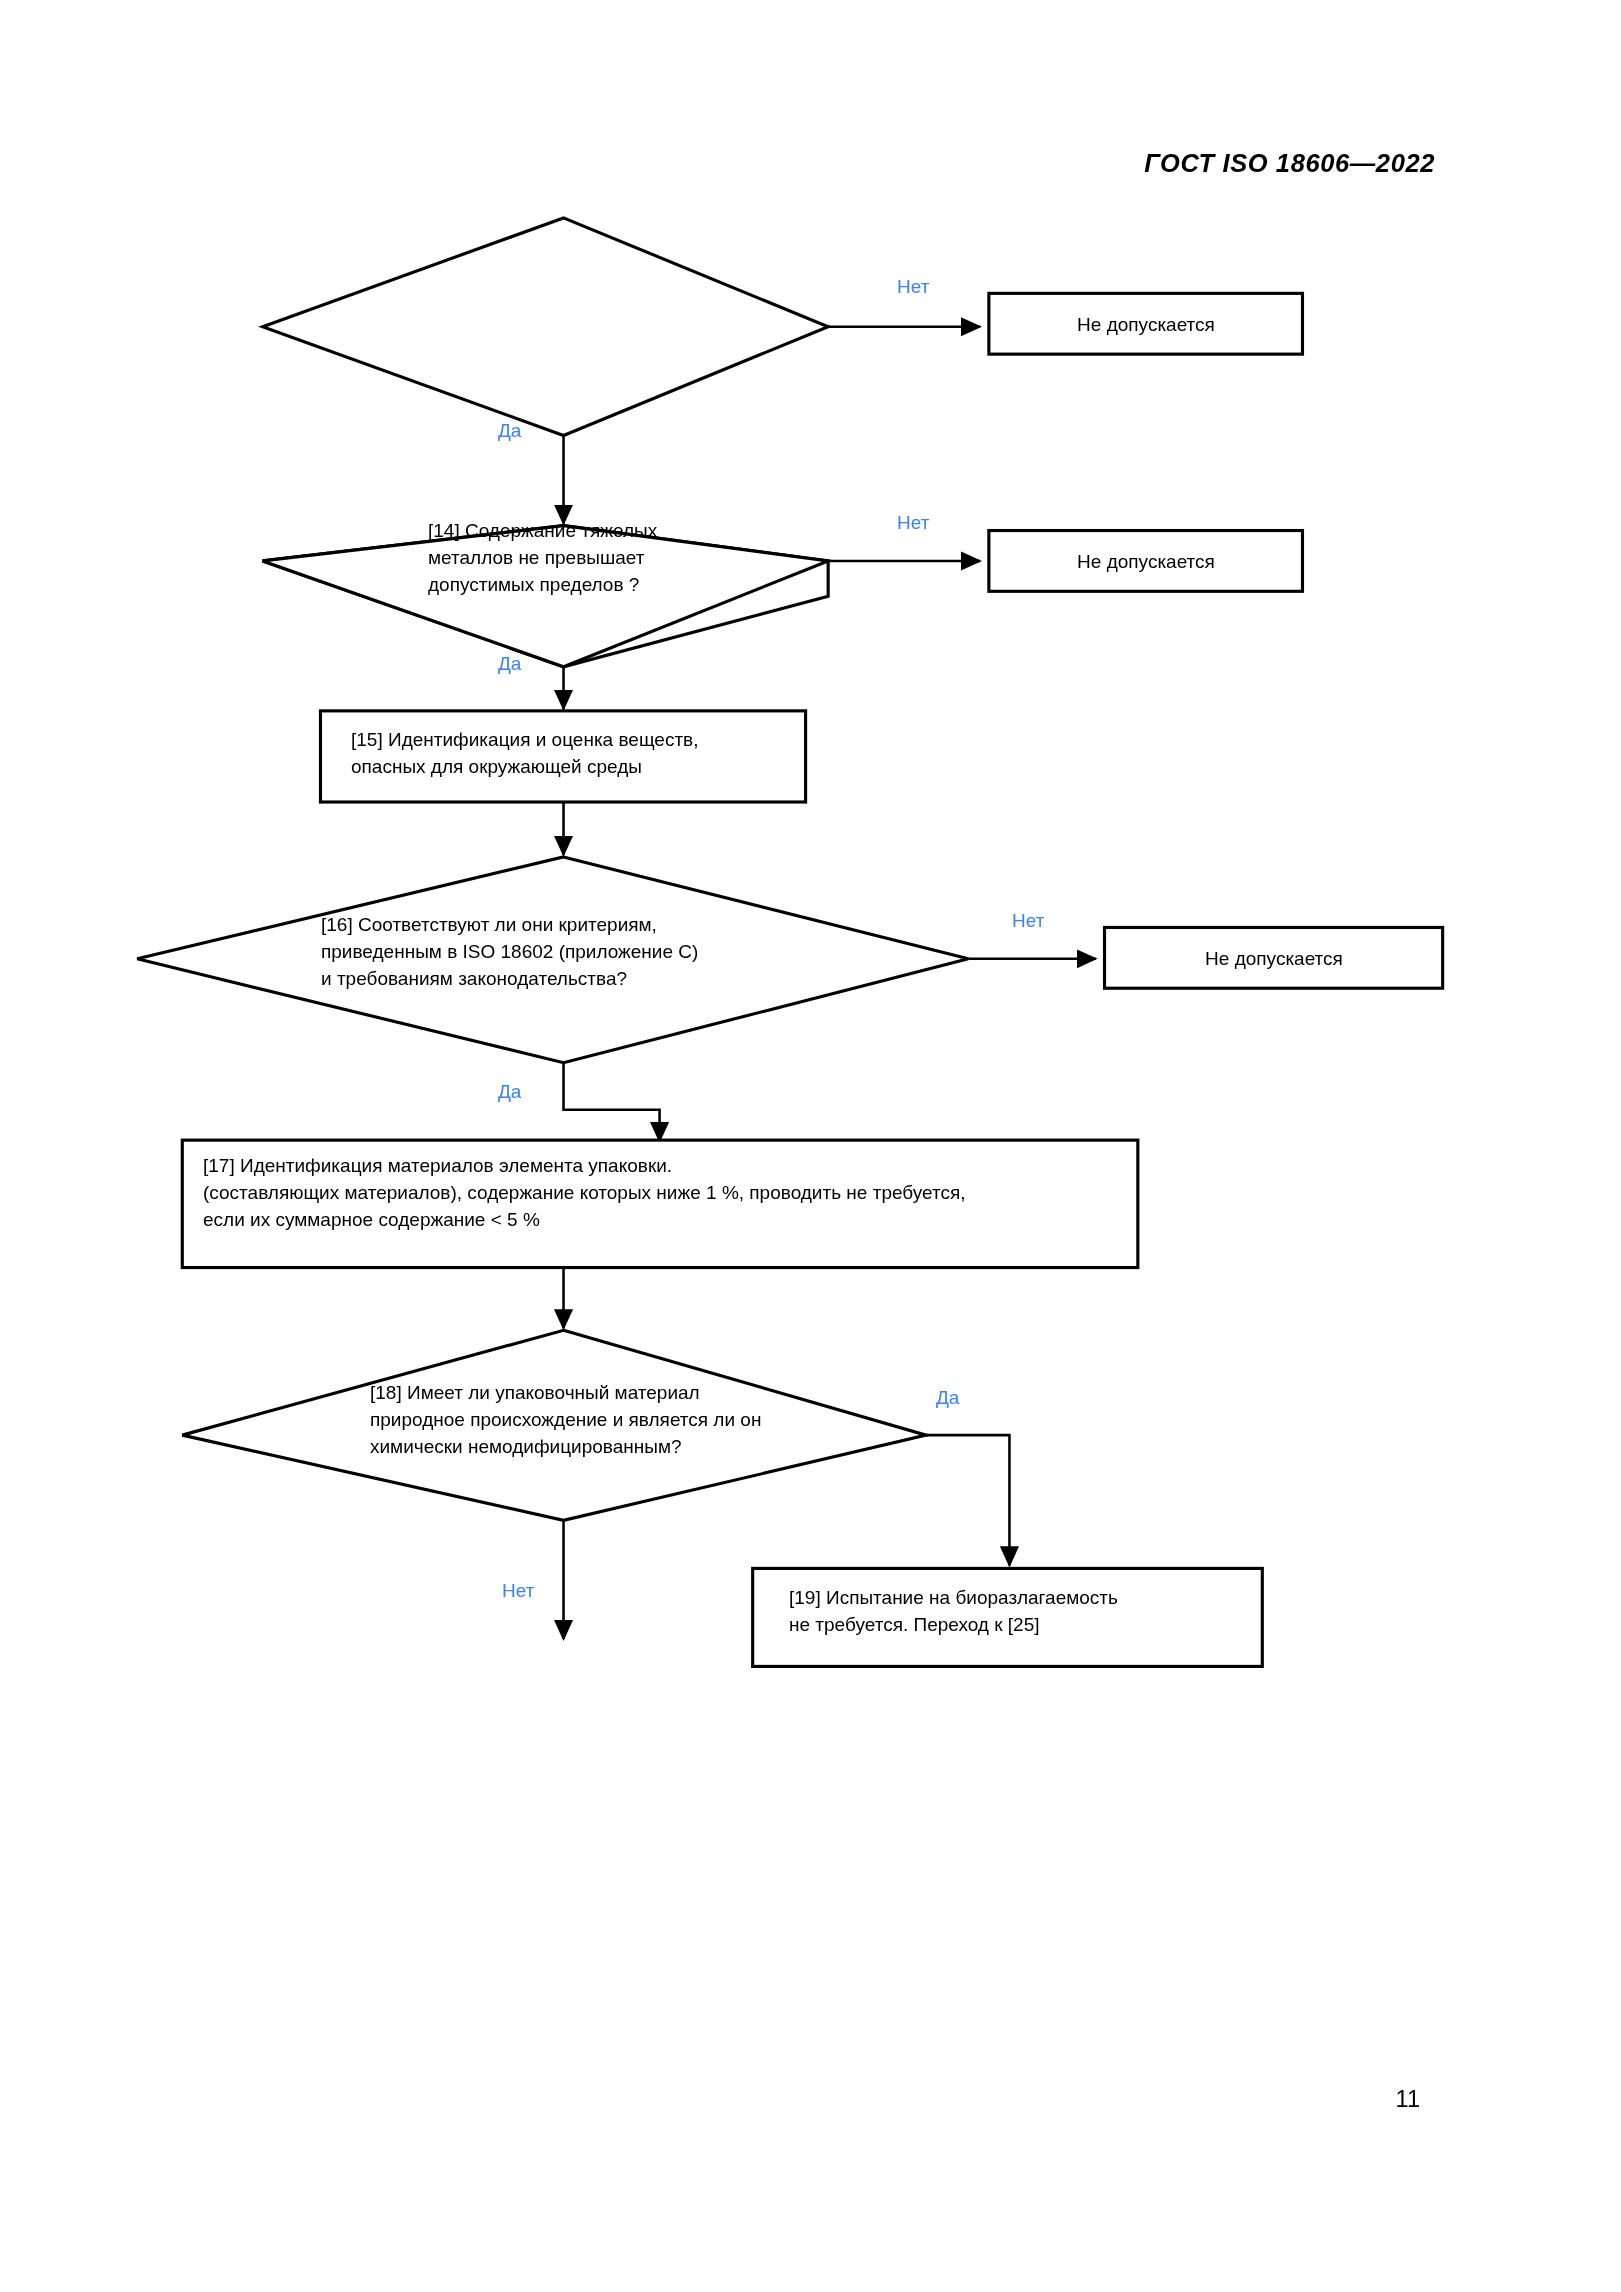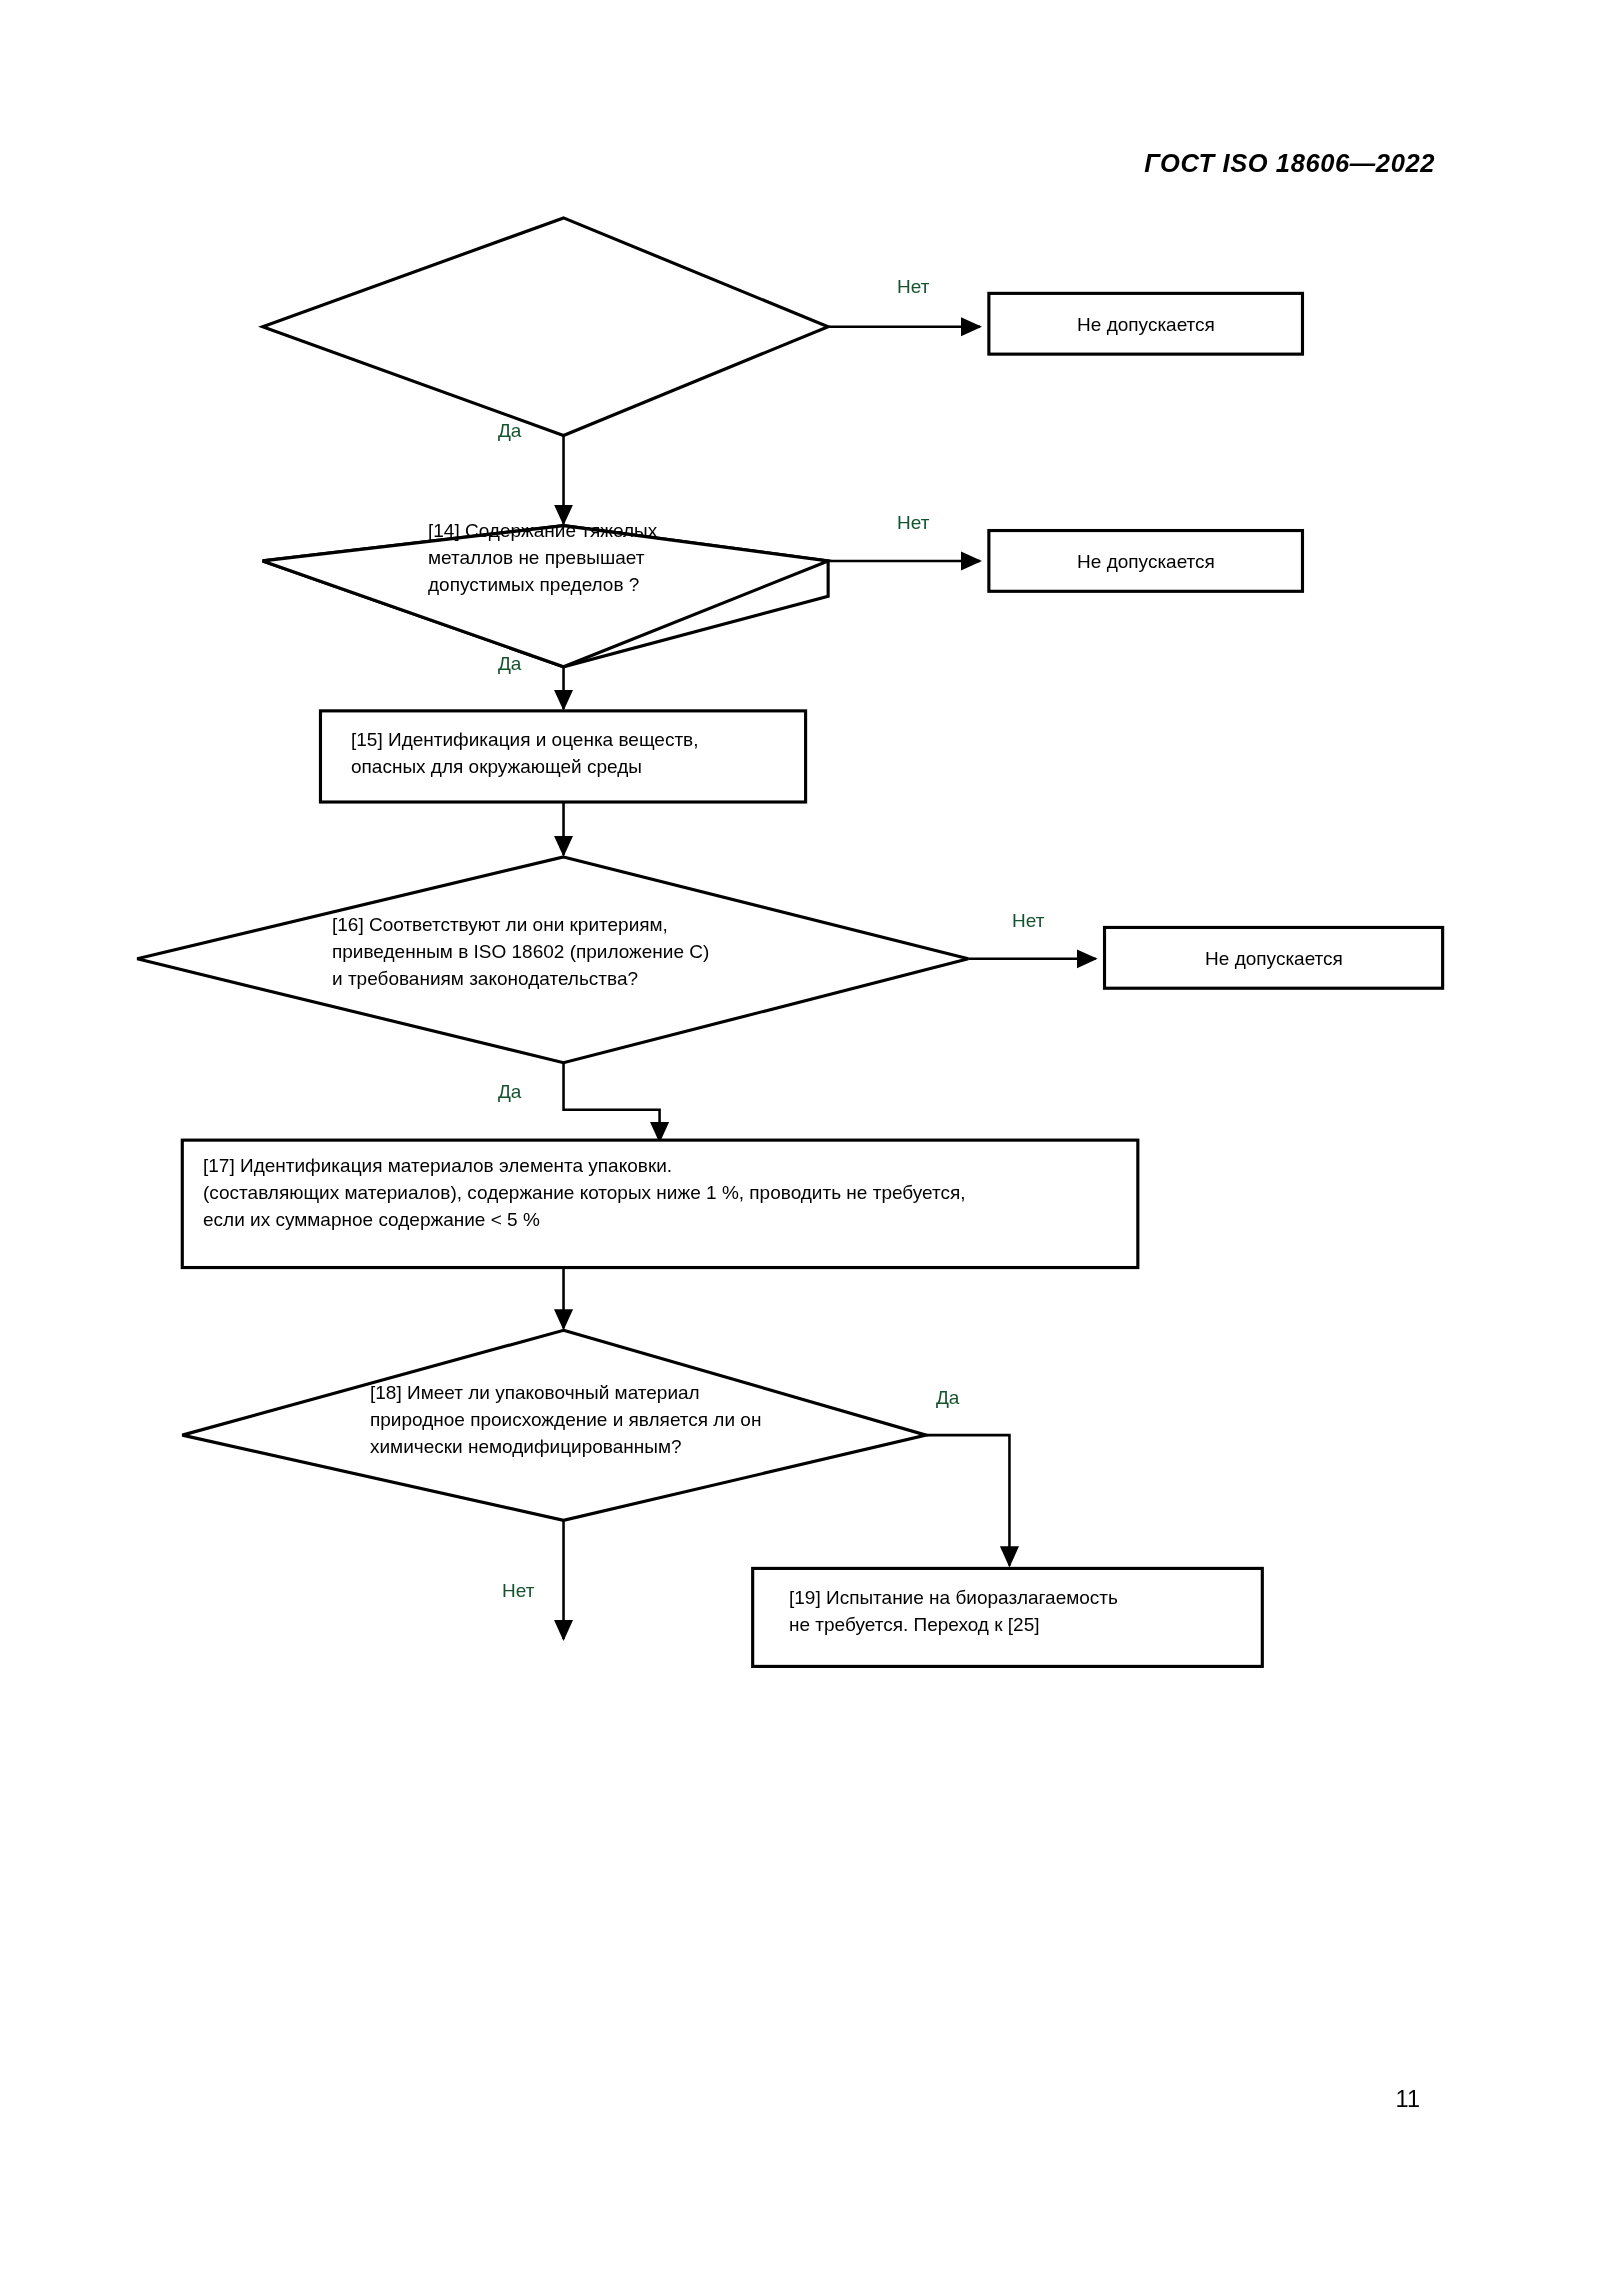--- a/index.html
+++ b/index.html
@@ -69,21 +69,21 @@
     color: #000000;
     white-space: pre-line;
   }
   .node-text.centered {
     text-align: center;
   }
 
   .edge-label {
     position: absolute;
     font-size: 19px;
-    color: #14532d;
+    color: #3b82f6;
     white-space: nowrap;
   }
 
   .spaced {
     letter-spacing: 3.1px;
   }
 </style>
 </head>
 <body>
 
@@ -146,21 +146,21 @@
 
   <div class="node-text" style="left:428px; top:518px; width:323px;">[14] Содержание тяжелых
 металлов не превышает
 допустимых пределов ?</div>
 
   <div class="node-text centered" style="left:989px; top:549px; width:314px;">Не допускается</div>
 
   <div class="node-text" style="left:351px; top:727px; width:461px;">[15] Идентификация и оценка веществ,
 опасных для окружающей среды</div>
 
-  <div class="node-text" style="left:332px; top:912px; width:510px;">[16] Соответствуют ли они критериям,
+  <div class="node-text" style="left:321px; top:912px; width:510px;">[16] Соответствуют ли они критериям,
 приведенным в ISO 18602 (приложение C)
 и требованиям законодательства?</div>
 
   <div class="node-text centered" style="left:1105px; top:946px; width:338px;">Не допускается</div>
 
   <div class="node-text" style="left:203px; top:1153px; width:921px; white-space:normal;">
     <div>[17] Идентификация материалов элемента упаковки.</div>
     <div>(составляющих материалов), содержание которых ниже 1 %, проводить не требуется,</div>
     <div>если их суммарное содержание &lt; 5 %</div>
   </div>

